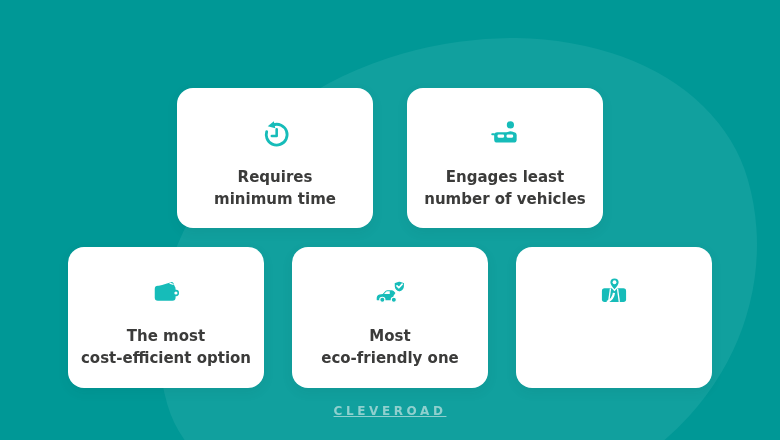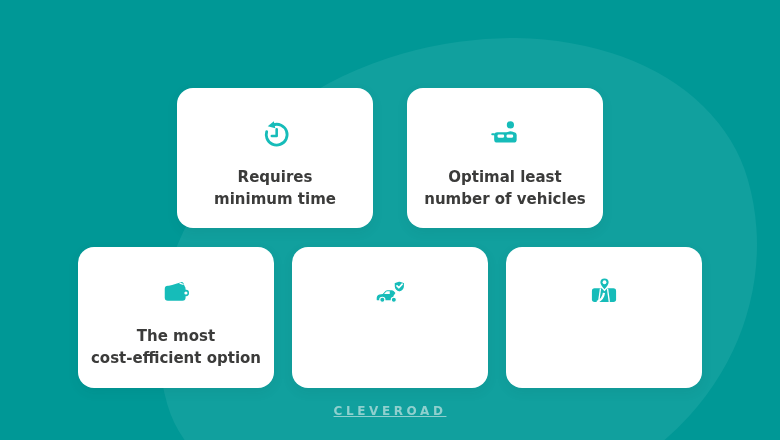--- a/index.html
+++ b/index.html
@@ -23,21 +23,21 @@
     margin:0;
     text-align:center;
     color:var(--title-text,#ffffff);
     font-size:27px; font-weight:700; letter-spacing:.3px;
   }
   .row {
     position:absolute; left:0; right:0;
     display:flex; justify-content:center;
   }
   .row1 { top:88px; gap:34px; }
-  .row2 { top:247px; gap:18px; }
+  .row2 { top:247px; gap:28px; }
   .card {
     width:196px; height:140px;
     background:var(--card-background,#ffffff);
     border-radius:16px;
     box-shadow:0 4px 12px rgba(0,70,70,.08);
     display:flex; flex-direction:column; align-items:center;
     box-sizing:border-box; padding-top:25px;
   }
   .row2 .card { height:141px; }
   .icon { width:40px; height:40px; color:var(--icon-teal,#16bcb9); }
@@ -81,21 +81,21 @@
       <span class="icon">
         <svg viewBox="0 0 48 48" aria-hidden="true">
           <circle cx="30.5" cy="14.3" r="4.3" fill="currentColor"></circle>
           <path d="M24.5 24.5 q6 -5.5 12 0 l0 3 h-12 z" fill="currentColor"></path>
           <rect x="11" y="23" width="27" height="12.5" rx="3.8" fill="currentColor"></rect>
           <rect x="7.5" y="24.2" width="4.5" height="2.6" rx="1.3" fill="currentColor"></rect>
           <rect x="15" y="25.8" width="8" height="3.8" rx="1.4" fill="#fff"></rect>
           <rect x="25.8" y="25.8" width="8" height="3.8" rx="1.4" fill="#fff"></rect>
         </svg>
       </span>
-      <p class="label">Optimal least
+      <p class="label">Engages least
 number of vehicles</p>
     </div>
 
   </div>
 
   <div class="row row2">
 
     <div class="card">
       <span class="icon">
         <svg viewBox="0 0 48 48" aria-hidden="true">
@@ -114,20 +114,22 @@
       <span class="icon">
         <svg viewBox="0 0 48 48" aria-hidden="true">
           <path d="M8 33 q-0.3 -5.2 3.4 -5.9 l3.9 -0.75 3.3 -3.55 q1 -1.05 2.4 -1.05 h5 q1.4 0 2.4 1.05 l2.1 2.3 q-2.9 2.75 -2.6 7 l0.2 1.9 H8.3 z" fill="currentColor"></path>
           <path d="M16.9 26.4 l2.6 -2.9 q0.5 -0.55 1.2 -0.55 h3 v3.45 z" fill="#fff"></path>
           <circle cx="14.8" cy="33.4" r="3.1" fill="currentColor" stroke="#fff" stroke-width="1.4"></circle>
           <circle cx="28.6" cy="33.4" r="3.1" fill="currentColor" stroke="#fff" stroke-width="1.4"></circle>
           <path d="M35.2 10.5 l6.3 2.3 v4.3 q0 5 -6.3 7.2 q-6.3 -2.2 -6.3 -7.2 v-4.3 z" fill="currentColor" stroke="#fff" stroke-width="1.6"></path>
           <path d="M32.4 16.6 l2.2 2.3 4 -4.4" stroke="#fff" stroke-width="2" fill="none" stroke-linecap="round" stroke-linejoin="round"></path>
         </svg>
       </span>
+      <p class="label">Most
+eco-friendly one</p>
     </div>
 
     <div class="card">
       <span class="icon">
         <svg viewBox="0 0 48 48" aria-hidden="true">
           <rect x="9.5" y="19.5" width="29" height="16.5" rx="3.2" fill="currentColor"></rect>
           <path d="M19.8 19.8 L17.6 35.8" stroke="#fff" stroke-width="1.6" fill="none"></path>
           <path d="M28.2 19.8 L30.4 35.8" stroke="#fff" stroke-width="1.6" fill="none"></path>
           <path d="M15.5 36 q7.8 -3.6 8.4 -11" stroke="#fff" stroke-width="2.6" fill="none"></path>
           <path d="M24.6 6.8 q5.8 0 5.8 5.6 q0 4 -5.8 9.4 q-5.8 -5.4 -5.8 -9.4 q0 -5.6 5.8 -5.6 z" fill="currentColor" stroke="#fff" stroke-width="1.7"></path>

